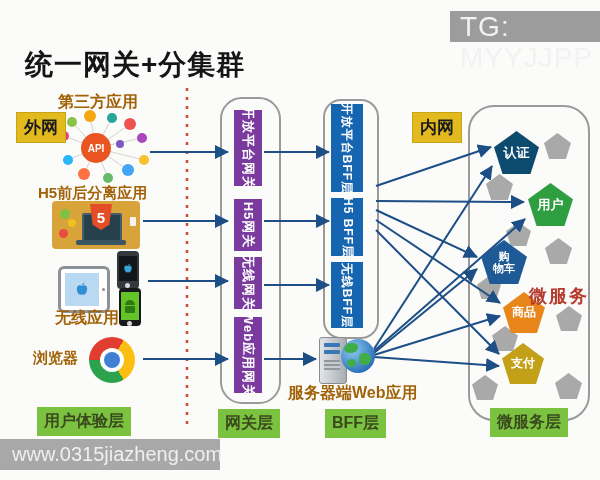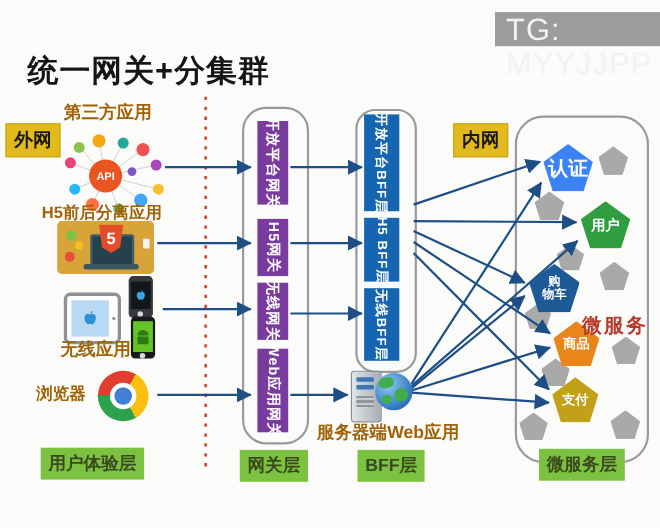--- a/index.html
+++ b/index.html
@@ -4,21 +4,21 @@
 <style>
   html,body{margin:0;padding:0;}
   body{font-family:"Liberation Sans","DejaVu Sans",sans-serif;}
   #canvas{position:relative;width:600px;height:480px;background:#fbfbfa;overflow:hidden;}
   .abs{position:absolute;}
   
   .tg-badge{left:450px;top:11px;width:150px;height:31px;background:#9c9c9c;color:#f2f2f2;
     font-size:28px;line-height:31px;padding-left:10px;box-sizing:border-box;letter-spacing:1px;}
   .title{left:25px;top:46px;font-size:28px;font-weight:bold;color:#151515;letter-spacing:1px;}
   .zone-label{background:#e3ba1e;color:#1a1a1a;font-weight:bold;font-size:17px;padding:3px 7px;border:1px solid #c9a416;}
-  .zone-ext{left:5px;top:112px;}
+  .zone-ext{left:16px;top:112px;}
   .zone-int{left:412px;top:112px;}
   .layer-label{background:#7cc241;color:#39491c;font-weight:bold;font-size:16px;padding:4px 7px;}
   .ll-user{left:37px;top:407px;}
   .ll-gw{left:218px;top:409px;}
   .ll-bff{left:325px;top:409px;}
   .ll-ms{left:490px;top:408px;}
   .watermark{left:0;top:439px;width:220px;height:31px;background:#a8a8a8;color:#efefef;
     font-size:20px;line-height:31px;padding-left:12px;box-sizing:border-box;}
   
   .cap{color:#a16207;font-weight:bold;}
@@ -38,21 +38,21 @@
   .gwbox{left:234px;width:28px;}
   .gwbox .rot{font-size:13px;letter-spacing:1px;}
   .bffbox{left:331px;width:32px;}
   .bffbox .rot{font-size:12px;letter-spacing:1px;}
   
   .pent{clip-path:polygon(50% 0%,100% 38%,81% 100%,19% 100%,0% 38%);display:flex;align-items:center;
     justify-content:center;text-align:center;color:#fff;font-weight:bold;}
   .pent.gray{background:#a9a9a9;}
   .svc-note{left:529px;top:266px;color:#b53a2b;font-size:18px;font-weight:bold;letter-spacing:2px;margin-top:18px;}
   
-  .api-cloud{left:58px;top:120px;}
+  .api-cloud{left:58px;top:108px;}
   .h5-img{left:52px;top:201px;width:88px;height:48px;background:#d8a339;border-radius:4px;}
   .h5-laptop-screen{left:30px;top:12px;width:36px;height:26px;background:#26414c;border:2px solid #42606b;border-radius:2px;}
   .h5-laptop-base{left:24px;top:39px;width:50px;height:5px;background:#3a5662;border-radius:2px;}
   .h5-shield{left:38px;top:3px;width:22px;height:26px;background:#e44d26;
     clip-path:polygon(0 0,100% 0,88% 80%,50% 100%,12% 80%);display:flex;align-items:center;justify-content:center;
     color:#fff;font-weight:bold;font-size:15px;}
   .dot{border-radius:50%;}
   .ipad{left:58px;top:266px;width:52px;height:47px;background:#fff;border:3px solid #8d9296;border-radius:6px;box-sizing:border-box;}
   .ipad-screen{left:4px;top:4px;right:8px;bottom:4px;background:#b9d8f1;display:flex;align-items:center;justify-content:center;}
   .iphone{left:117px;top:251px;width:22px;height:38px;background:#35393d;border-radius:4px;}
@@ -233,21 +233,21 @@
     <div class="abs srv-slot" style="top:12px;"></div>
     <div class="abs srv-grid" style="top:22px;"></div>
   </div>
   <div class="abs globe icon-layer">
     <span class="land land1"></span>
     <span class="land land2"></span>
     <span class="land land3"></span>
   </div>
   <div class="abs cap cap-server txt-layer">服务器端Web应用</div>
 
-  <div class="abs pent icon-layer" style="left: 494px; top: 131px; width: 45px; height: 43px; font-size: 18px; background-color: #3b82f6;">
+  <div class="abs pent icon-layer" style="left: 494px; top: 131px; width: 45px; height: 43px; font-size: 13px; background-color: #0c4a6e;">
     <span>认证</span>
     </div>
   <div class="abs pent icon-layer" style="left: 528px; top: 183px; width: 45px; height: 43px; font-size: 13px; background-color: rgb(47, 158, 65);">
     <span>用户</span>
     </div>
   <div class="abs pent icon-layer" style="left: 481px; top: 240px; width: 46px; height: 44px; font-size: 11px; line-height: 1.1; background-color: rgb(29, 90, 150);">
     <span>
         <span style="display:block;">购</span>
         <span style="display:block;">物车</span>
       </span>
@@ -269,13 +269,14 @@
   <div class="abs pent gray" style="left:472px;top:375px;width:26px;height:25px;"></div>
   <div class="abs pent gray" style="left:555px;top:373px;width:27px;height:26px;"></div>
 
   <div class="abs svc-note txt-layer">微服务</div>
 
   <div class="abs layer-label ll-user txt-layer">用户体验层</div>
   <div class="abs layer-label ll-gw txt-layer">网关层</div>
   <div class="abs layer-label ll-bff txt-layer">BFF层</div>
   <div class="abs layer-label ll-ms txt-layer">微服务层</div>
 
+  <div class="abs watermark txt-layer">www.0315jiazheng.com</div>
 </div>
 
 </body></html>

